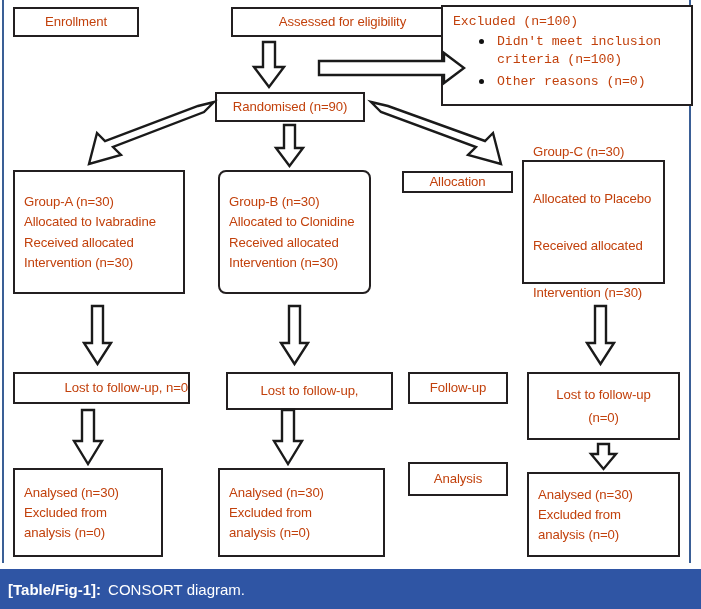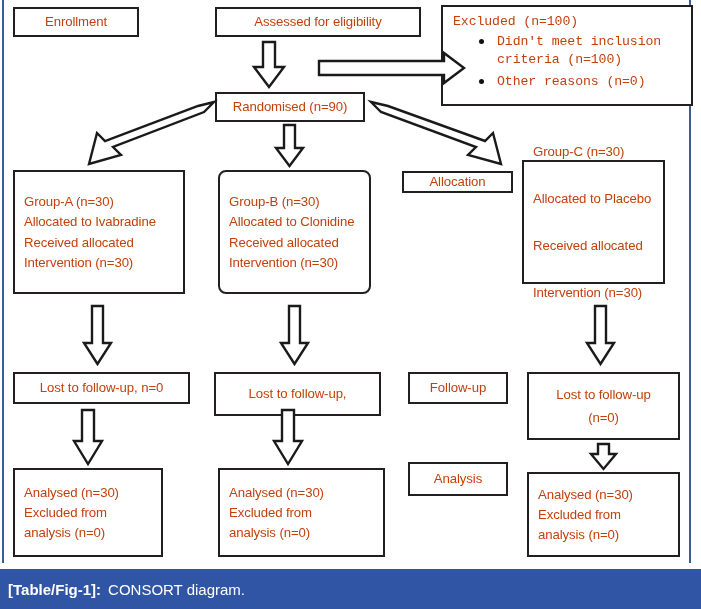--- a/index.html
+++ b/index.html
@@ -127,21 +127,21 @@
 
 <div id="page">
 
   <div class="edge-rule left"></div>
   <div class="edge-rule right"></div>
 
   <div class="box center" style="left:13px; top:7px; width:126px; height:30px;">
     <span>Enrollment</span>
   </div>
 
-  <div class="box center" style="left:215px; top:7px; width:206px; height:30px;">
+  <div class="box center" style="left:231px; top:7px; width:223px; height:30px;">
     <span>Assessed for eligibility</span>
   </div>
 
   <div class="box excluded" style="left:441px; top:5px; width:252px; height:101px;font-family:Liberation Mono, monospace;">
     <div class="head">Excluded (n=100)</div>
     <ul class="bullets">
       <li>
         <span class="dot"></span>
         <span>Didn't meet inclusion criteria (n=100)</span>
       </li>
@@ -220,25 +220,25 @@
     <svg width="30" height="62" viewBox="0 0 30 62">
       <polygon points="9,1 20,1 20,38 28,38 14.5,59 1,38 9,38"></polygon>
     </svg>
   </div>
   <div class="arrow" style="left:586px; top:305px;">
     <svg width="30" height="62" viewBox="0 0 30 62">
       <polygon points="9,1 20,1 20,38 28,38 14.5,59 1,38 9,38"></polygon>
     </svg>
   </div>
 
-  <div class="box center" style="left:13px; top:372px; width:177px; height:32px;">
+  <div class="box center" style="left:13px; top:372px; width:177px; height:32px;justify-content:flex-end;">
     <span>Lost to follow-up, n=0</span>
   </div>
 
-  <div class="box center" style="left:214px; top:372px; width:167px; height:44px;">
+  <div class="box center" style="left:226px; top:372px; width:167px; height:38px;">
     <span>Lost to follow-up,</span>
   </div>
 
   <div class="box center" style="left:408px; top:372px; width:100px; height:32px;">
     <span>Follow-up</span>
   </div>
 
   <div class="box stack ctr mid" style="left:527px; top:372px; width:153px; height:68px;">
     <div class="ln">Lost to follow-up</div>
     <div class="ln">(n=0)</div>

